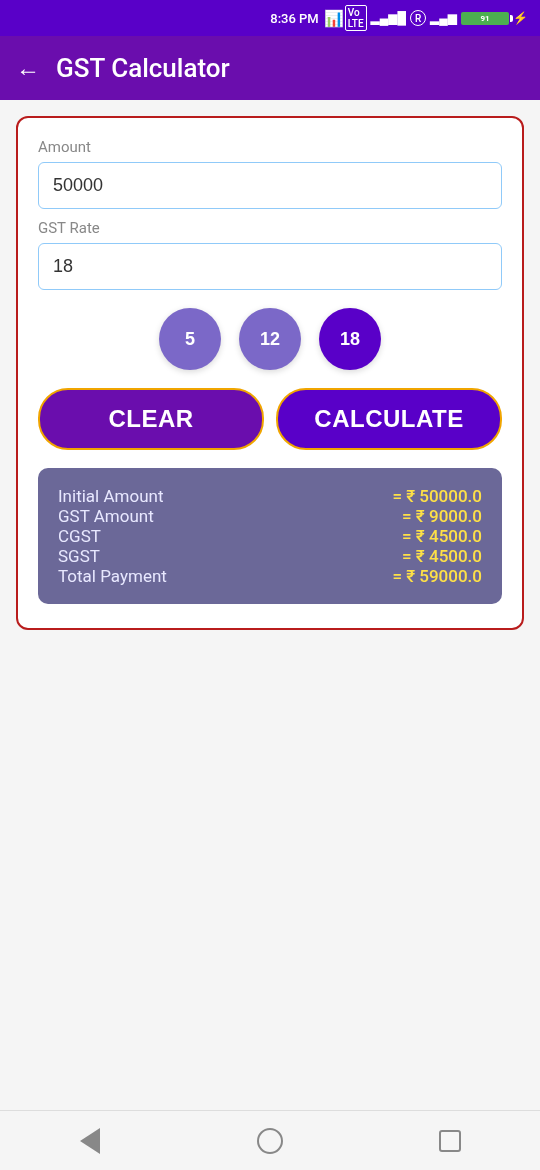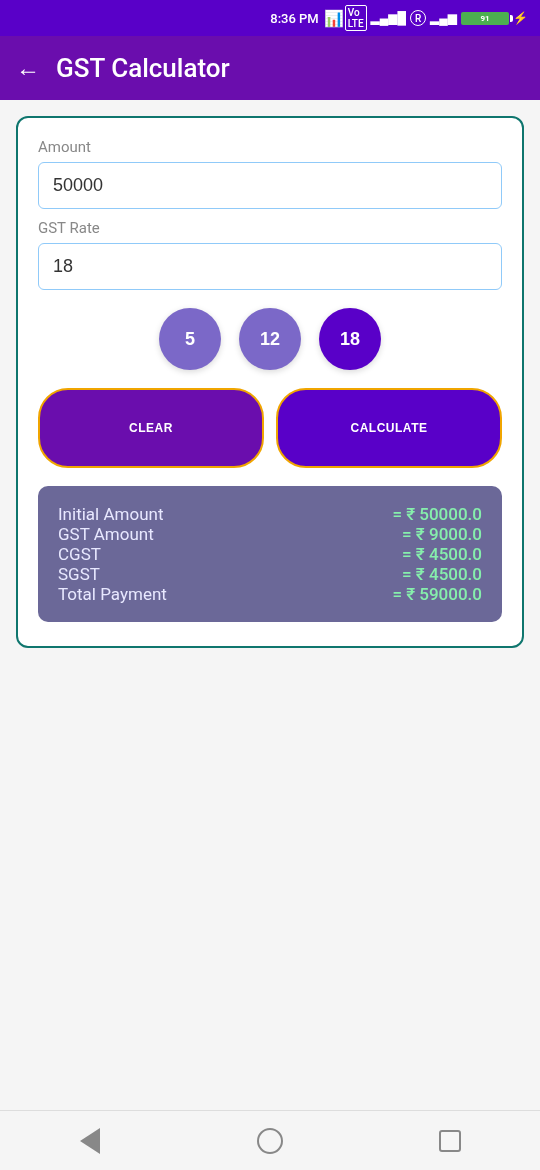--- a/index.html
+++ b/index.html
@@ -76,21 +76,21 @@
       flex: 1;
       background: #f5f5f5;
       padding: 16px;
       display: flex;
       flex-direction: column;
     }
 
     .calculator-card {
       background: white;
       border-radius: 12px;
-      border: 2px solid #0f766e;
+      border: 2px solid #b91c1c;
       padding: 20px 20px 24px;
       display: flex;
       flex-direction: column;
       gap: 0;
     }
 
     .field-label {
       color: #888;
       font-size: 15px;
       margin-bottom: 6px;
@@ -135,24 +135,24 @@
     .rate-btn.active { background: #5900c8; }
 
     
     .action-buttons {
       display: flex;
       gap: 12px;
       margin-bottom: 18px;
     }
     .btn-clear, .btn-calculate {
       flex: 1;
-      height: 80px;
+      height: 62px;
       border-radius: 30px;
       border: 2.5px solid #f0a500;
-      font-size: 12px;
+      font-size: 24px;
       font-weight: 700;
       cursor: pointer;
       letter-spacing: 0.5px;
     }
     .btn-clear {
       background: #6a0dad;
       color: white;
     }
     .btn-calculate {
       background: #5900c8;
@@ -170,21 +170,21 @@
     .result-row {
       display: flex;
       justify-content: space-between;
       align-items: center;
     }
     .result-label {
       color: #e8e8ff;
       font-size: 17px;
     }
     .result-value {
-      color: #86efac;
+      color: #fde047;
       font-size: 17px;
       font-weight: 500;
     }
 
     
     .nav-bar {
       background: #f5f5f5;
       height: 60px;
       display: flex;
       align-items: center;

